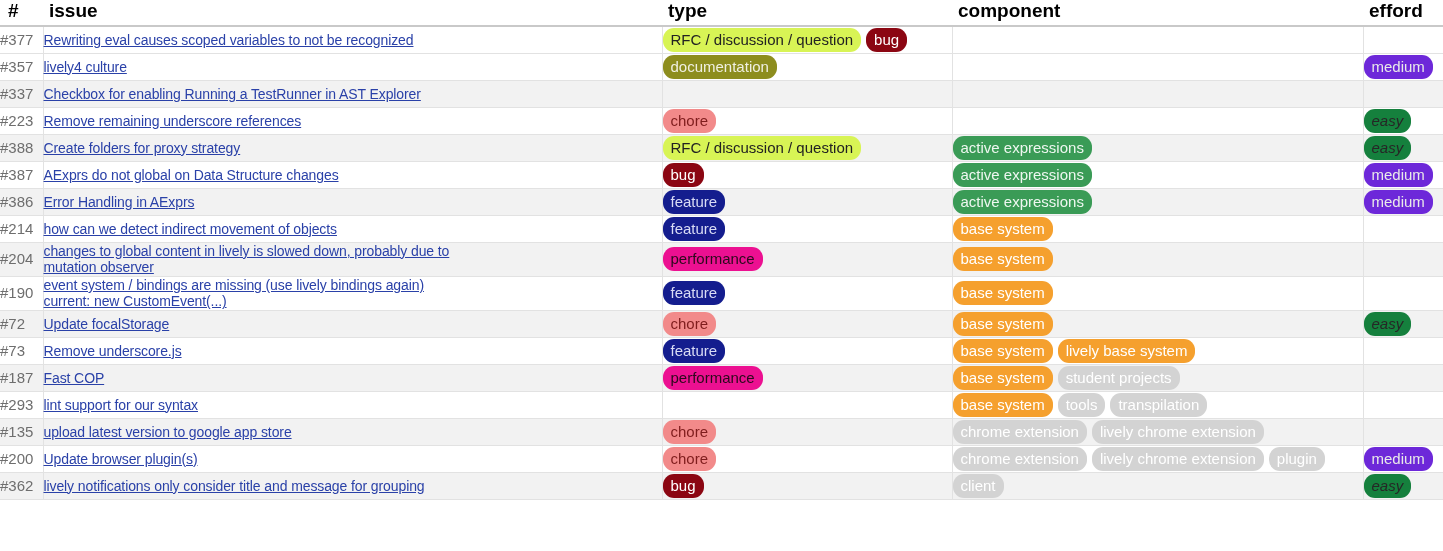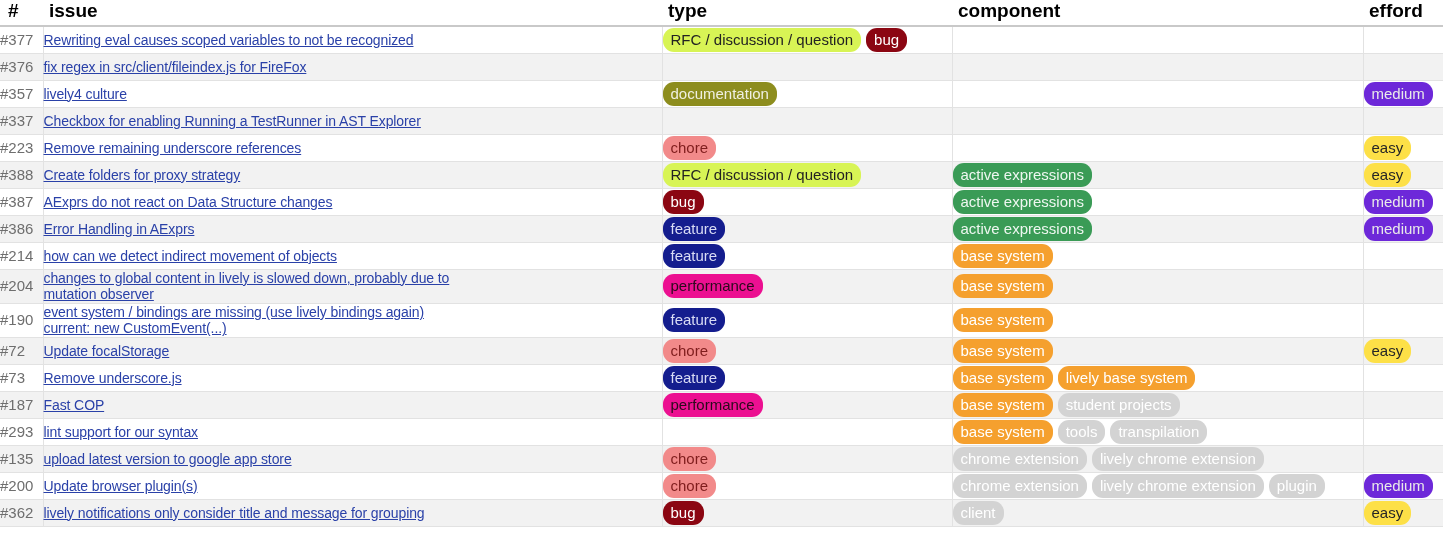--- a/index.html
+++ b/index.html
@@ -97,21 +97,21 @@
   .b-chore         { background: #f28a8a; color: #7f1d1d; }
   .b-feature       { background: #141d8e; color: #d9dcf5; }
   .b-performance   { background: #ec1091; color: #2b0a1c; }
 
   
   .b-green   { background: #3a9b56; color: #eef7f0; }
   .b-orange  { background: #f5a02e; color: #ffffff; }
   .b-gray    { background: #d3d3d3; color: #ffffff; }
 
   
-  .b-easy    { background: #fde047; color: #262626; }
+  .b-easy    { background: #15803d; color: #262626; font-style: italic; }
   .b-medium  { background: #6d28d9; color: #e9e9e9; }
 </style>
 </head>
 <body>
 
 <table id="issue-table">
   <colgroup>
     <col class="c-num">
       <col class="c-issue">
       <col class="c-type">
@@ -139,35 +139,20 @@
             <span class="badge b-bug">bug</span>
           </div>
         </td>
         <td class="cell-comp">
           <div class="badge-wrap"></div>
         </td>
         <td class="cell-eff">
           <div class="badge-wrap"></div>
         </td>
       </tr>
-      <tr class="row-odd">
-        <td class="num-cell">#376</td>
-        <td class="issue-cell">
-          <span class="issue-link">fix regex in src/client/fileindex.js for FireFox</span>
-        </td>
-        <td class="cell-type">
-          <div class="badge-wrap"></div>
-        </td>
-        <td class="cell-comp">
-          <div class="badge-wrap"></div>
-        </td>
-        <td class="cell-eff">
-          <div class="badge-wrap"></div>
-        </td>
-      </tr>
       <tr class="row-even">
         <td class="num-cell">#357</td>
         <td class="issue-cell">
           <span class="issue-link">lively4 culture</span>
         </td>
         <td class="cell-type">
           <div class="badge-wrap">
             <span class="badge b-documentation">documentation</span>
           </div>
         </td>
@@ -231,21 +216,21 @@
         </td>
         <td class="cell-eff">
           <div class="badge-wrap">
             <span class="badge b-easy">easy</span>
           </div>
         </td>
       </tr>
       <tr class="row-even">
         <td class="num-cell">#387</td>
         <td class="issue-cell">
-          <span class="issue-link">AExprs do not react on Data Structure changes</span>
+          <span class="issue-link">AExprs do not global on Data Structure changes</span>
         </td>
         <td class="cell-type">
           <div class="badge-wrap">
             <span class="badge b-bug">bug</span>
           </div>
         </td>
         <td class="cell-comp">
           <div class="badge-wrap">
             <span class="badge b-green">active expressions</span>
           </div>

